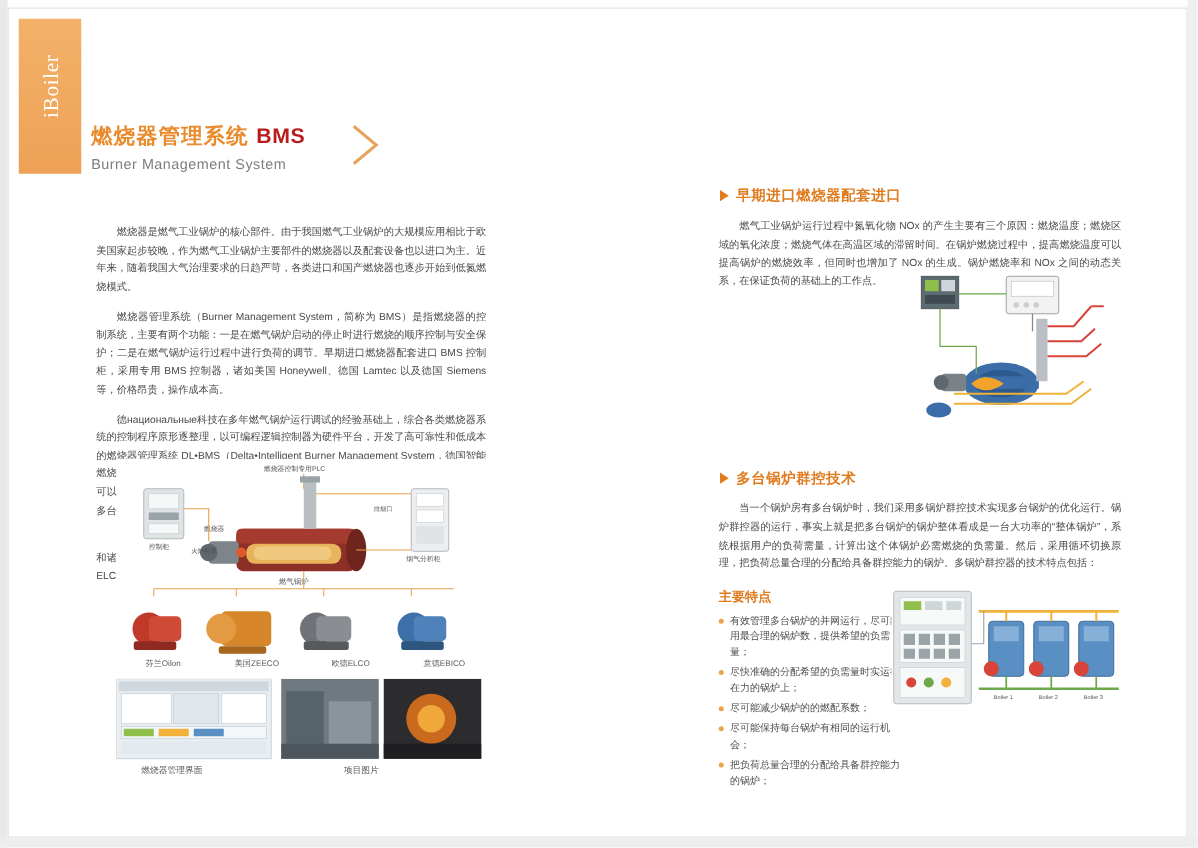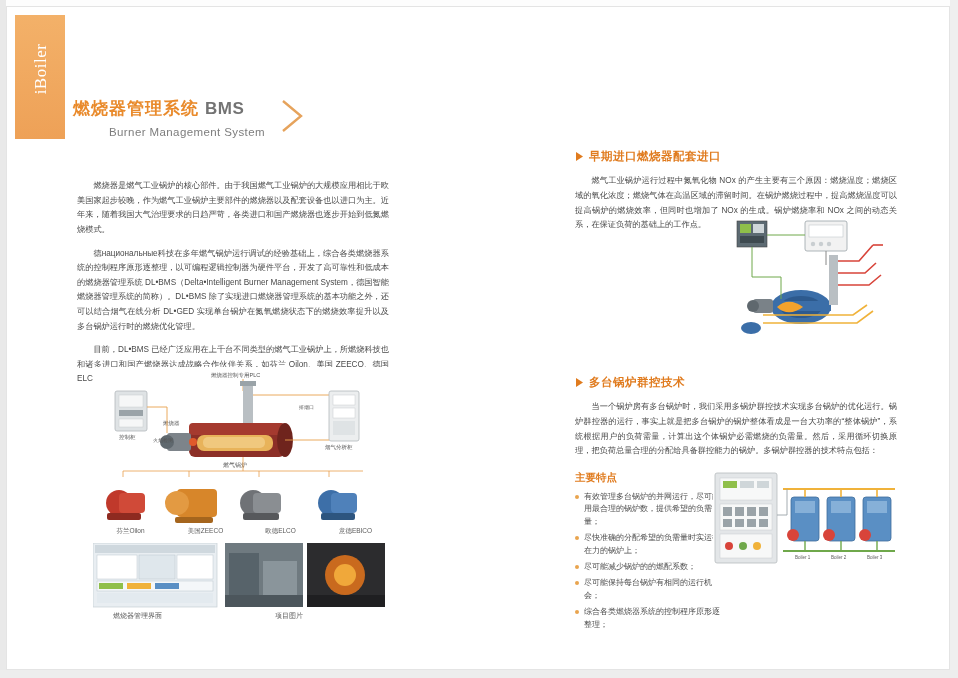--- a/index.html
+++ b/index.html
@@ -68,31 +68,30 @@
   }
   .title-cn {
     font-size: 17px;
     color: #e98a2b;
     font-weight: bold;
     letter-spacing: 1px;
     display: inline-block;
   }
   .title-bms {
     font-size: 17px;
-    color: #737373;
+    color: #b91c1c;
     font-weight: bold;
     margin-left: 6px;
     letter-spacing: 0.5px;
   }
   .title-en {
     font-size: 11.5px;
     color: #7d7d7d;
     margin-top: 6px;
     letter-spacing: 0.4px;
-    margin-left: 36px;
   }
   .chevron {
     position: absolute;
     left: 272px; top: 92px;
     width: 28px; height: 34px;
   }
   .chevron svg { display:block; }
 
   
   .left-col {
@@ -229,20 +228,21 @@
       <div class="title-en">Burner Management System</div>
     </div>
     <div class="chevron">
       <svg width="28" height="34" viewBox="0 0 28 34">
         <path d="M4 2 L22 17 L4 32" fill="none" stroke="#e6a35c" stroke-width="2.4"></path>
       </svg>
     </div>
 
     <div class="left-col">
       <p class="para">燃烧器是燃气工业锅炉的核心部件。由于我国燃气工业锅炉的大规模应用相比于欧美国家起步较晚，作为燃气工业锅炉主要部件的燃烧器以及配套设备也以进口为主。近年来，随着我国大气治理要求的日趋严苛，各类进口和国产燃烧器也逐步开始到低氮燃烧模式。</p>
+      <p class="para">燃烧器管理系统（Burner Management System，简称为 BMS）是指燃烧器的控制系统，主要有两个功能：一是在燃气锅炉启动的停止时进行燃烧的顺序控制与安全保护；二是在燃气锅炉运行过程中进行负荷的调节。早期进口燃烧器配套进口 BMS 控制柜，采用专用 BMS 控制器，诸如美国 Honeywell、德国 Lamtec 以及德国 Siemens 等，价格昂贵，操作成本高。</p>
       <p class="para">德национальные科技在多年燃气锅炉运行调试的经验基础上，综合各类燃烧器系统的控制程序原形逐整理，以可编程逻辑控制器为硬件平台，开发了高可靠性和低成本的燃烧器管理系统 DL•BMS（Delta•Intelligent Burner Management System，德国智能燃烧器管理系统的简称）。DL•BMS 除了实现进口燃烧器管理系统的基本功能之外，还可以结合烟气在线分析 DL•GED 实现单台锅炉在氮氧燃烧状态下的燃烧效率提升以及多台锅炉运行时的燃烧优化管理。</p>
       <p class="para">目前，DL•BMS 已经广泛应用在上千台不同类型的燃气工业锅炉上，所燃烧科技也和诸多进口和国产燃烧器达成战略合作伙伴关系，如芬兰 Oilon、美国 ZEECO、德国 ELCO、意大利 EBICO 以及上海生之有等。</p>
     </div>
 
     <div class="right-col">
       <div class="sec-head">
         <svg class="sec-arrow" viewBox="0 0 9 11">
           <path d="M1 1 L8 5.5 L1 10 Z" fill="#e07b1e"></path>
         </svg>
         <span class="sec-title">早期进口燃烧器配套进口</span>
@@ -301,21 +301,21 @@
         </svg>
         <span class="sec-title">多台锅炉群控技术</span>
       </div>
       <p class="sec-para">当一个锅炉房有多台锅炉时，我们采用多锅炉群控技术实现多台锅炉的优化运行。锅炉群控器的运行，事实上就是把多台锅炉的锅炉整体看成是一台大功率的“整体锅炉”，系统根据用户的负荷需量，计算出这个体锅炉必需燃烧的负需量。然后，采用循环切换原理，把负荷总量合理的分配给具备群控能力的锅炉。多锅炉群控器的技术特点包括：</p>
       <div class="feat-title">主要特点</div>
       <ul class="feat-list">
         <li>有效管理多台锅炉的并网运行，尽可能用最合理的锅炉数，提供希望的负需量；</li>
         <li>尽快准确的分配希望的负需量时实运行在力的锅炉上；</li>
         <li>尽可能减少锅炉的的燃配系数；</li>
         <li>尽可能保持每台锅炉有相同的运行机会；</li>
-        <li>综合各类燃烧器系统的控制程序原形逐整理；</li>
+        <li>把负荷总量合理的分配给具备群控能力的锅炉；</li>
       </ul>
     </div>
 
     <div class="fig-panel">
       <svg width="184" height="98" viewBox="0 0 184 98">
         <rect x="0" y="0" width="184" height="98" fill="#ffffff"></rect>
 
         <rect x="2" y="4" width="62" height="90" rx="2" fill="#e3e6e8" stroke="#b6bbbe" stroke-width="0.8"></rect>
         <rect x="7" y="9" width="52" height="22" fill="#f7f8f8" stroke="#c8cccf" stroke-width="0.5"></rect>
         <rect x="10" y="12" width="14" height="7" fill="#8fbf4a"></rect>

